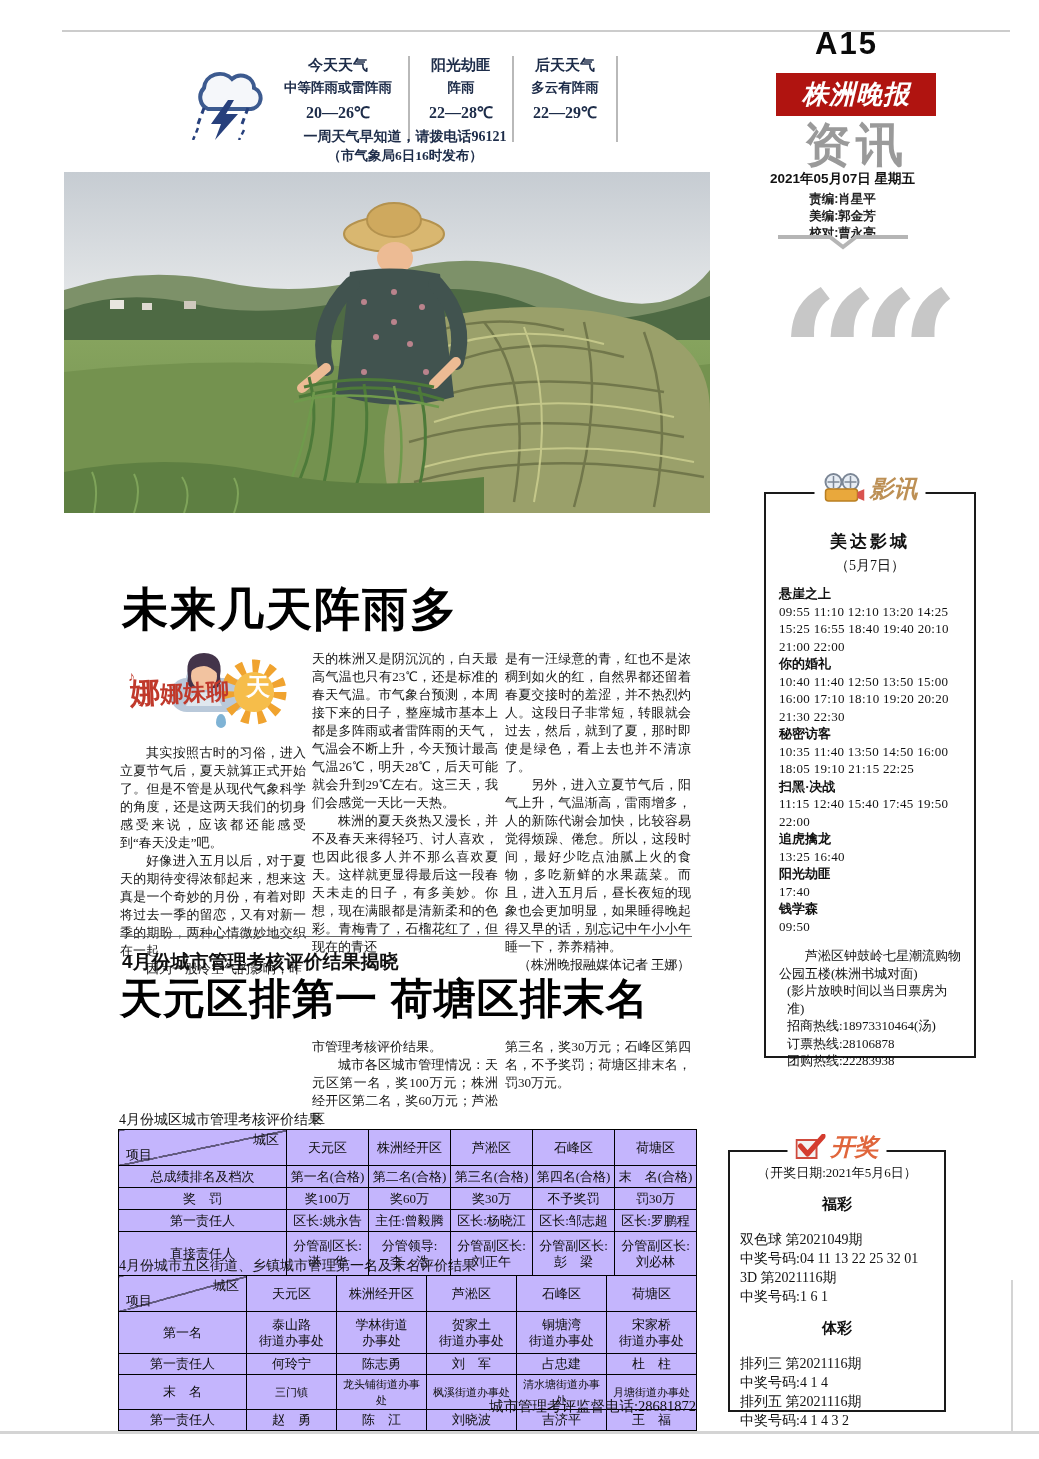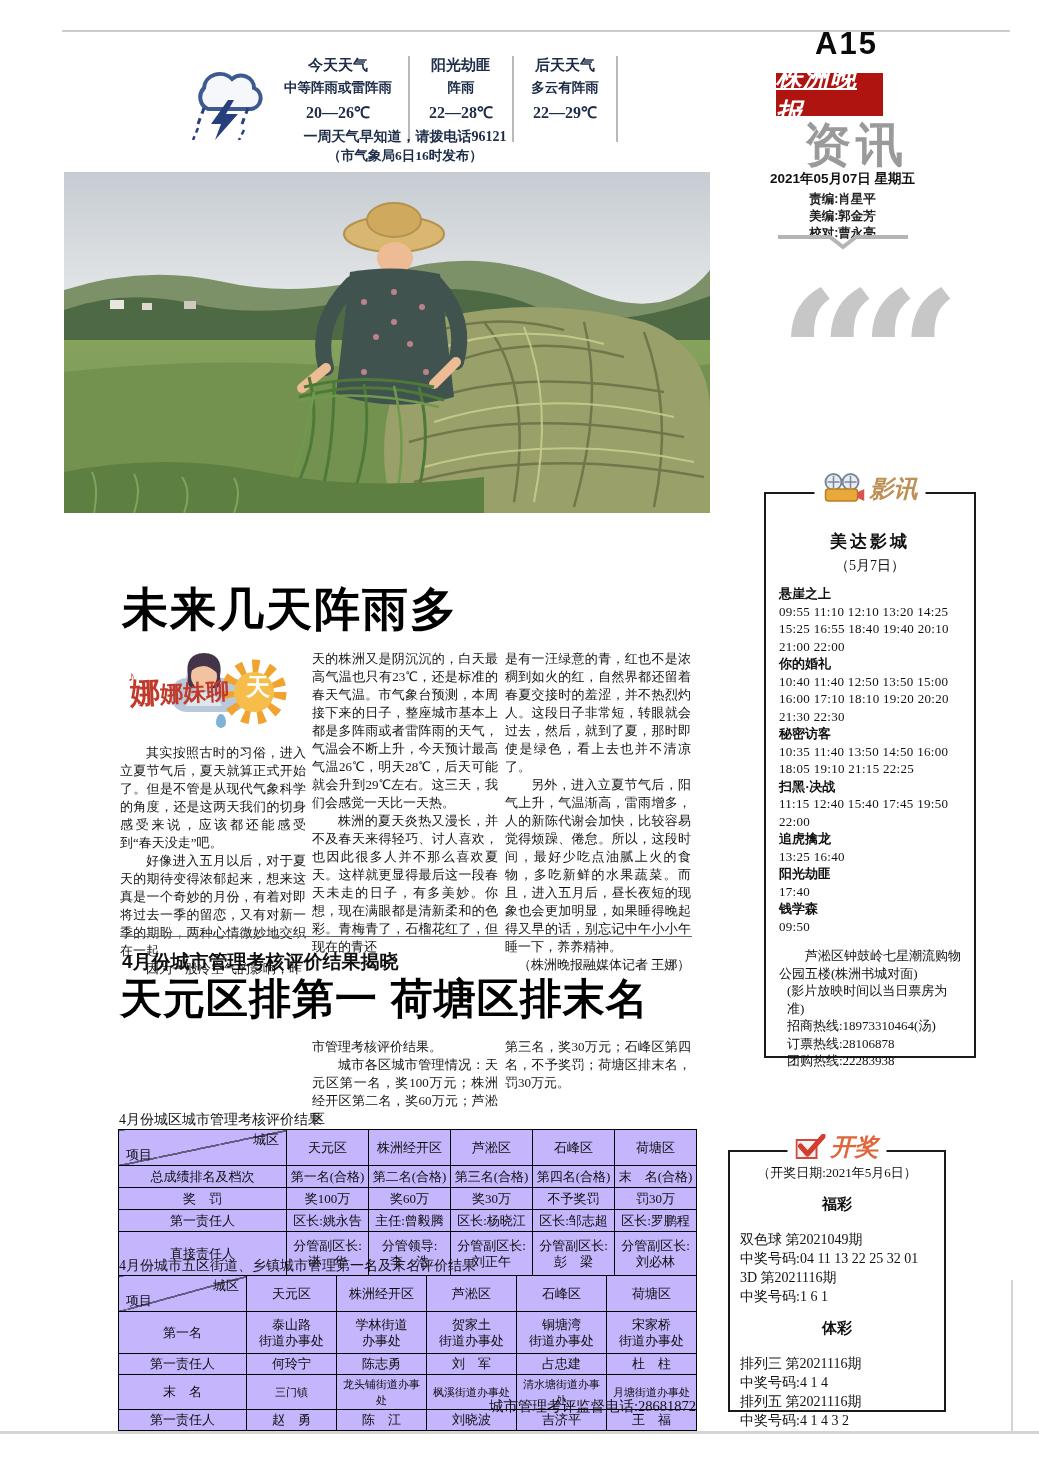--- a/index.html
+++ b/index.html
@@ -15,21 +15,21 @@
   .weather-cols { position:absolute; left:268px; top:56px; display:flex; color:#1d2c49; }
   .wcol { text-align:center; padding:0 16px; border-right:2px solid #b9b9b9; min-width:104px; height:86px; }
   .wcol .wt { font-size:15px; font-weight:bold; }
   .wcol .wd { font-size:13.5px; margin-top:4px; font-weight:bold; }
   .wcol .wtemp { font-size:16px; font-weight:bold; margin-top:4px; }
   .weather-hotline { position:absolute; left:240px; top:128px; width:330px; text-align:center; font-size:14px; font-weight:bold; color:#1d2c49; }
   .weather-source { position:absolute; left:240px; top:147px; width:330px; text-align:center; font-size:13.5px; font-weight:bold; color:#1d2c49; }
 
   
   .page-num { position:absolute; left:815px; top:26px; font-family:"Liberation Sans", sans-serif; font-size:31px; font-weight:bold; letter-spacing:2px; color:#0a0a0a; }
-  .brand-box { position:absolute; left:776px; top:73px; width:107px; height:43px; background:#b01410; color:#fff; display:flex; align-items:center; justify-content:center; font-size:26px; font-weight:bold; font-style:italic; letter-spacing:1px; font-family:"Liberation Serif", serif;text-decoration:underline; }
+  .brand-box { position:absolute; left:776px; top:73px; width:160px; height:43px; background:#b01410; color:#fff; display:flex; align-items:center; justify-content:center; font-size:26px; font-weight:bold; font-style:italic; letter-spacing:1px; font-family:"Liberation Serif", serif; }
   .section-title { position:absolute; left:776px; top:114px; width:132px; text-align:right; font-family:Liberation Serif, serif; font-size:47px; font-weight:bold; color:#9a9a9a; letter-spacing:5px; }
   .date-block { position:absolute; left:735px; top:170px; width:215px; text-align:center; font-family:"Liberation Sans", sans-serif; }
   .date-block .d0 { font-size:13.5px; font-weight:bold; margin-bottom:3px; }
   .date-block .d1 { font-size:12.5px; line-height:17px; font-weight:bold; color:#222; }
   .chevron { position:absolute; left:778px; top:234px; }
   .quotes { position:absolute; left:779px; top:268px; font-family:"DejaVu Serif", serif; font-size:175px; line-height:1; color:#c7c7c7; letter-spacing:-20px; font-weight:bold; }
 
   
   .photo { position:absolute; left:64px; top:172px; width:646px; height:341px; overflow:hidden; background:#b9c2b4; }
   .caption { position:absolute; left:64px; top:519px; width:646px; font-size:14px; line-height:21px; text-align:justify; font-weight:bold; color:#1c1c1c; text-indent:2em; }

